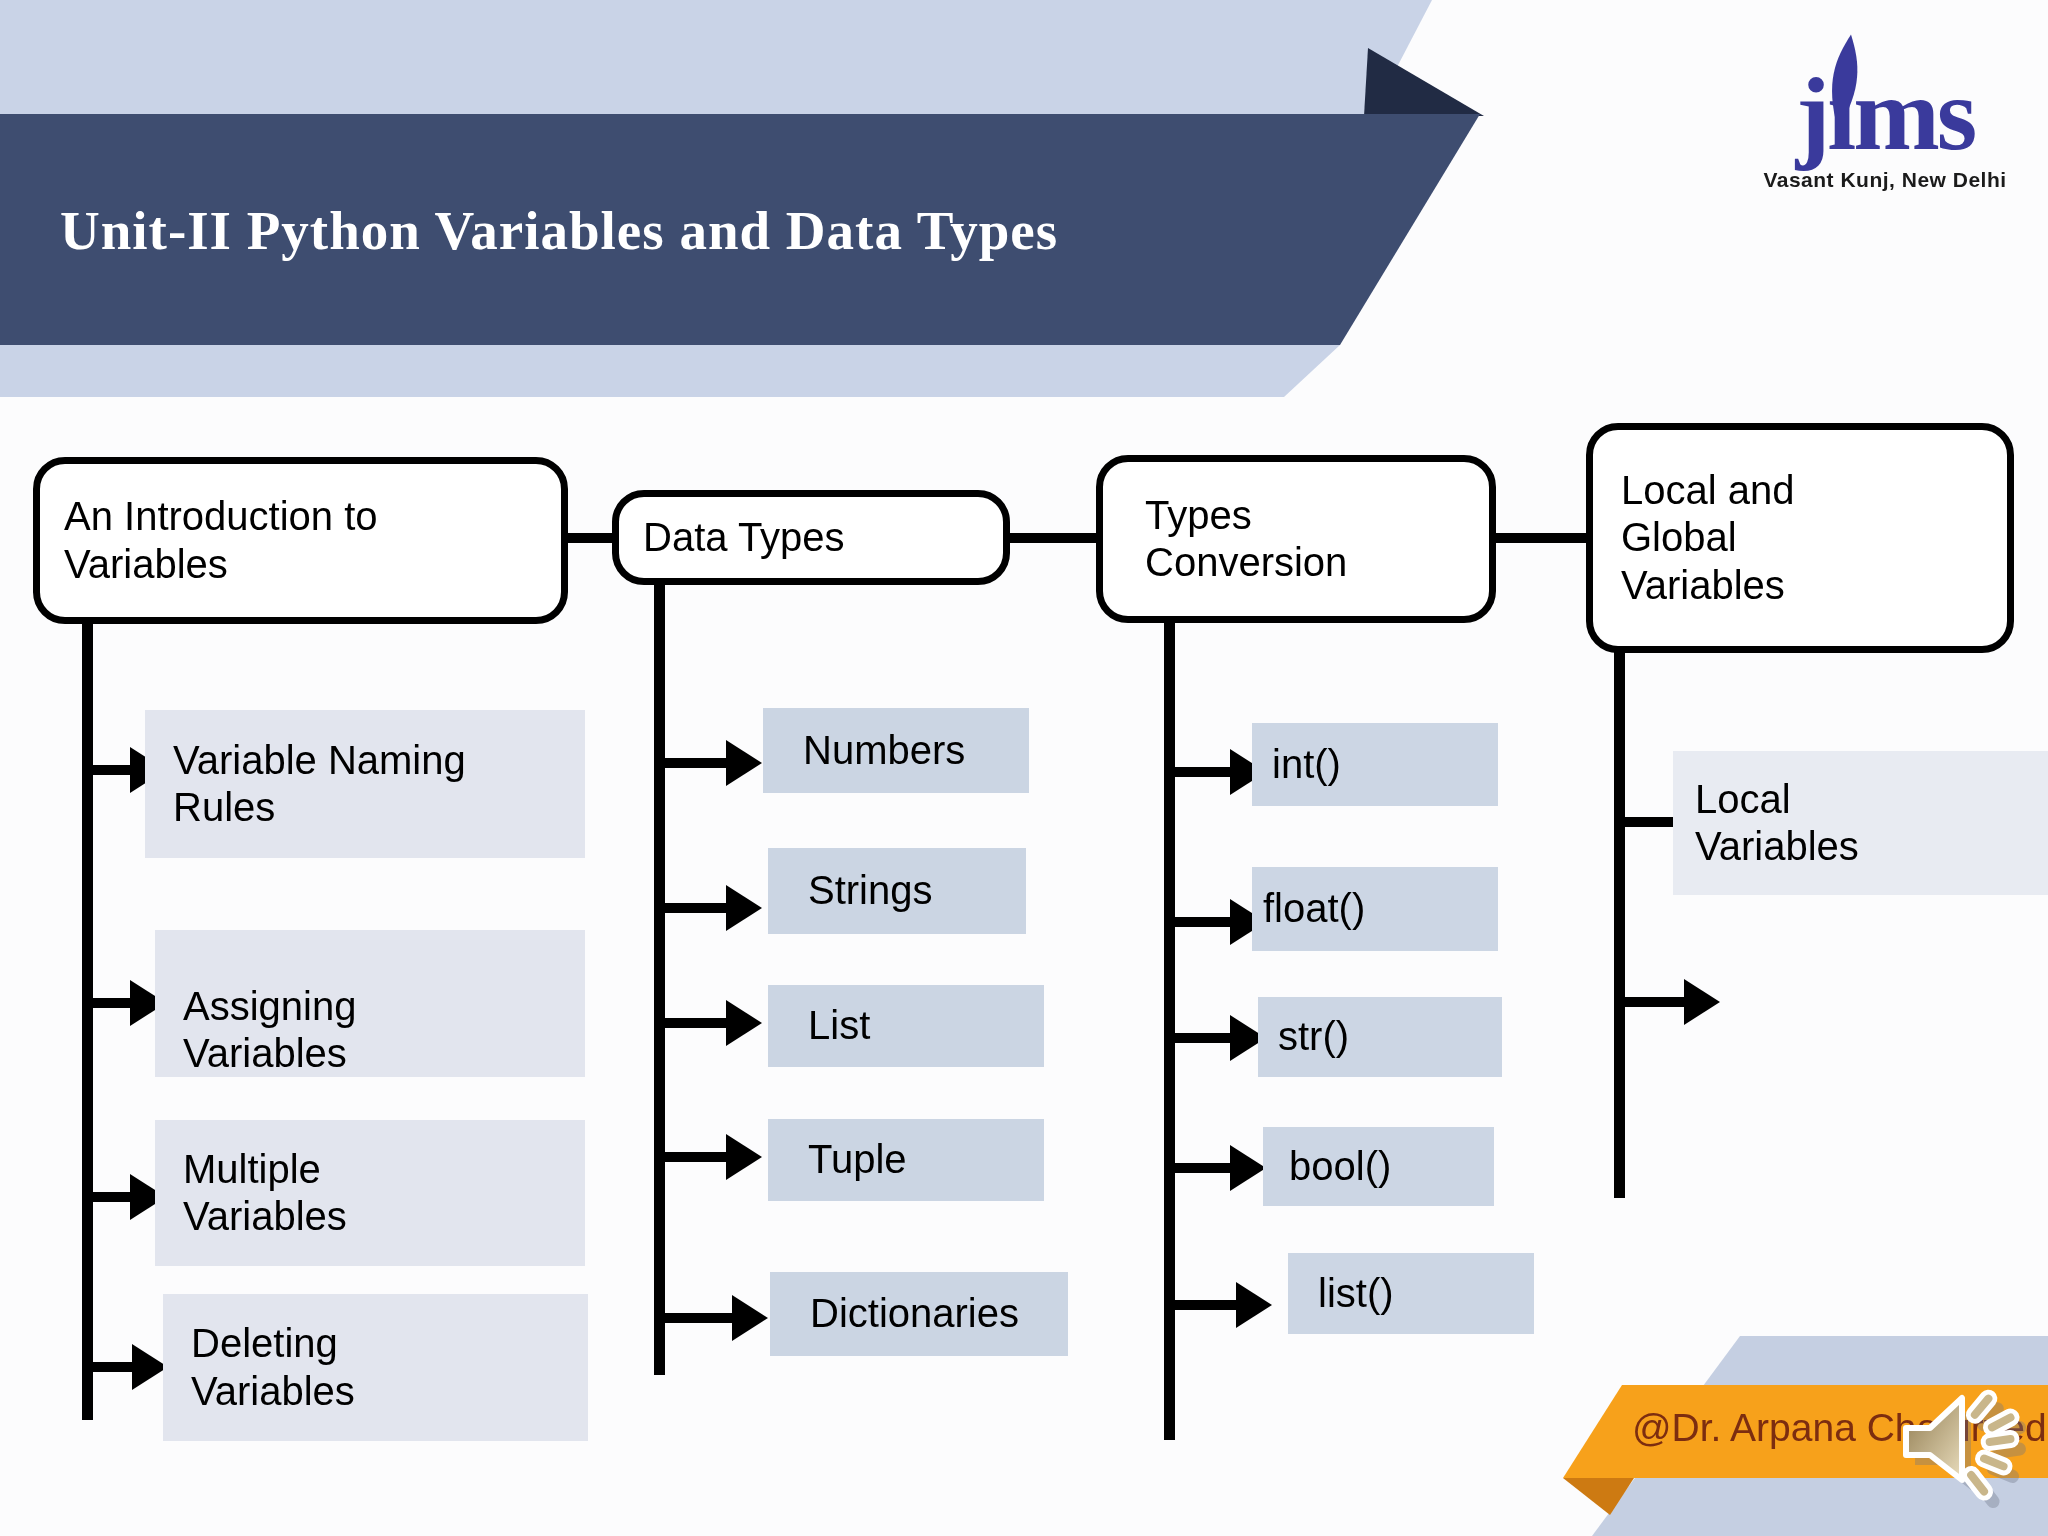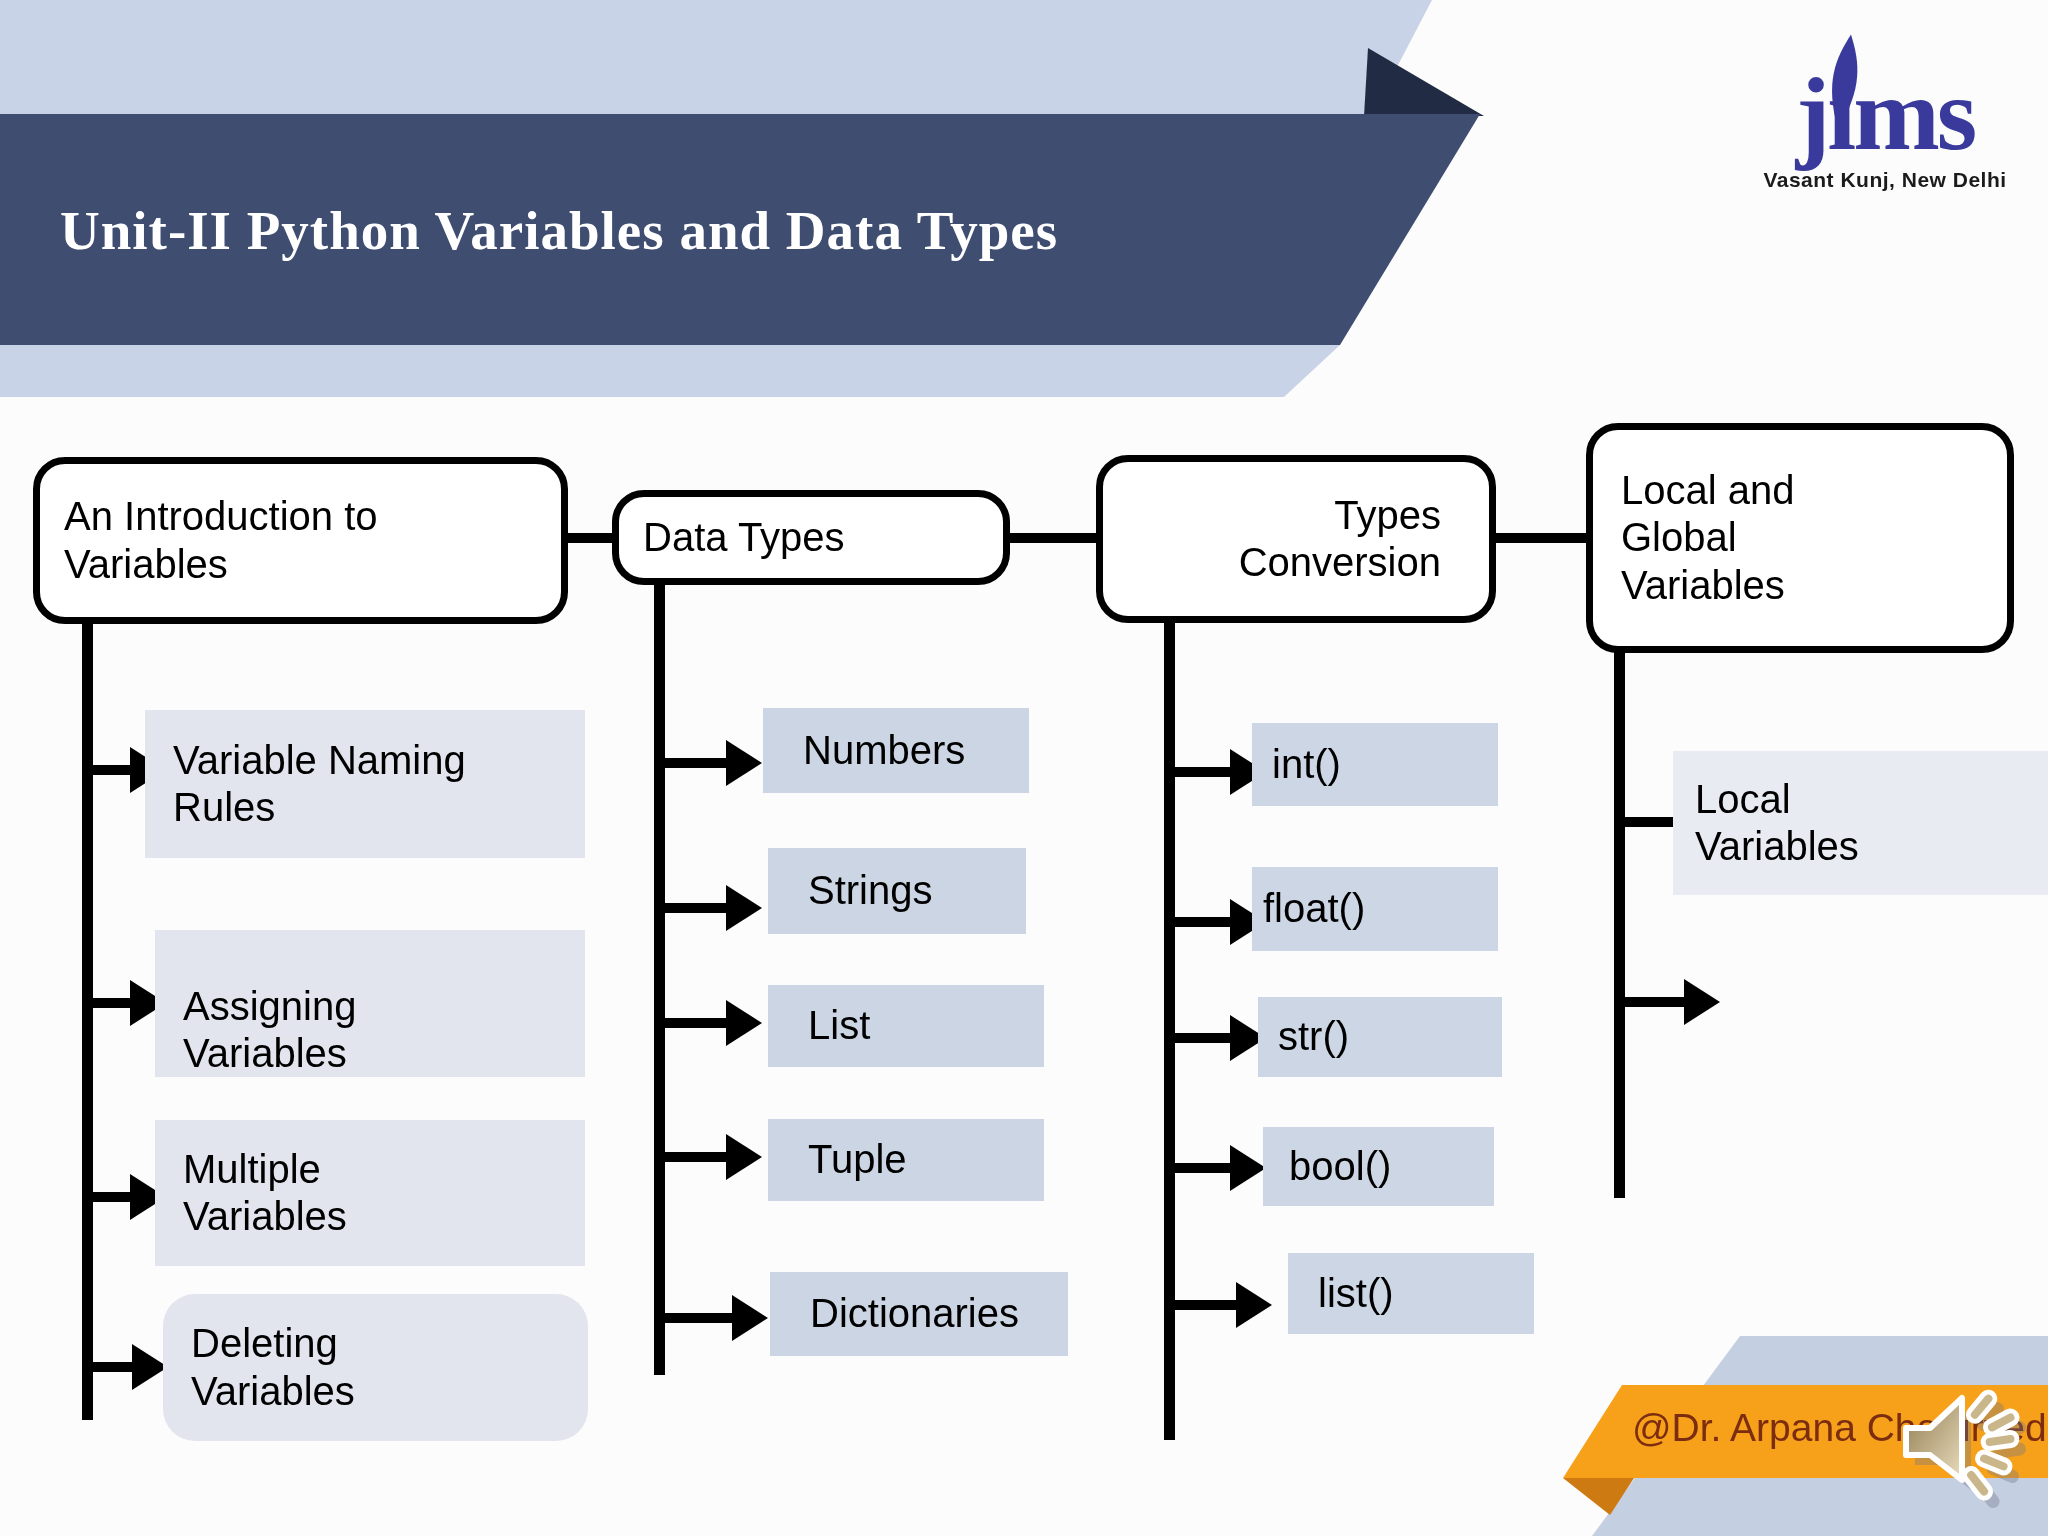--- a/index.html
+++ b/index.html
@@ -77,21 +77,21 @@
     <div class="logo-text">jims</div>
     <div class="logo-sub">Vasant Kunj, New Delhi</div>
   </div>
 
   <div class="hdr" style="left:33px;top:457px;width:535px;height:167px;padding-left:24px;">
     <span style="max-width:460px;display:inline-block;">An Introduction to Variables</span>
   </div>
   <div class="hdr" style="left:612px;top:490px;width:398px;height:95px;padding-left:24px;">
     <span>Data Types</span>
   </div>
-  <div class="hdr" style="left:1096px;top:455px;width:400px;height:168px;padding-left:28px;text-align:right;">
+  <div class="hdr" style="left:1096px;top:455px;width:400px;height:168px;padding-left:42px;">
     <span style="max-width:310px;display:inline-block;">Types Conversion</span>
   </div>
   <div class="hdr" style="left:1586px;top:423px;width:428px;height:230px;padding-left:28px;">
     <span style="max-width:250px;display:inline-block;">Local and Global Variables</span>
   </div>
 
   <div class="hline" style="left:566px;top:533px;width:48px;"></div>
   <div class="hline" style="left:1008px;top:533px;width:90px;"></div>
   <div class="hline" style="left:1494px;top:533px;width:94px;"></div>
 
@@ -170,21 +170,21 @@
 
   <div class="chip c1" style="left:145px;top:710px;width:440px;height:148px;padding-left:28px;">
     <span style="max-width:390px;display:inline-block;">Variable Naming Rules</span>
   </div>
   <div class="chip c1" style="left:155px;top:930px;width:430px;height:147px;padding-left:28px;align-items:flex-end;">
     <span style="max-width:280px;display:inline-block;">Assigning Variables</span>
   </div>
   <div class="chip c1" style="left:155px;top:1120px;width:430px;height:146px;padding-left:28px;">
     <span style="max-width:280px;display:inline-block;">Multiple Variables</span>
   </div>
-  <div class="chip c1" style="left:163px;top:1294px;width:425px;height:147px;padding-left:28px;border-radius:32px;">
+  <div class="chip c1" style="left:163px;top:1294px;width:425px;height:147px;padding-left:28px;">
     <span style="max-width:280px;display:inline-block;">Deleting Variables</span>
   </div>
 
   <div class="chip c2" style="left:763px;top:708px;width:266px;height:85px;padding-left:40px;">
     <span>Numbers</span>
   </div>
   <div class="chip c2" style="left:768px;top:848px;width:258px;height:86px;padding-left:40px;">
     <span>Strings</span>
   </div>
   <div class="chip c2" style="left:768px;top:985px;width:276px;height:82px;padding-left:40px;">

